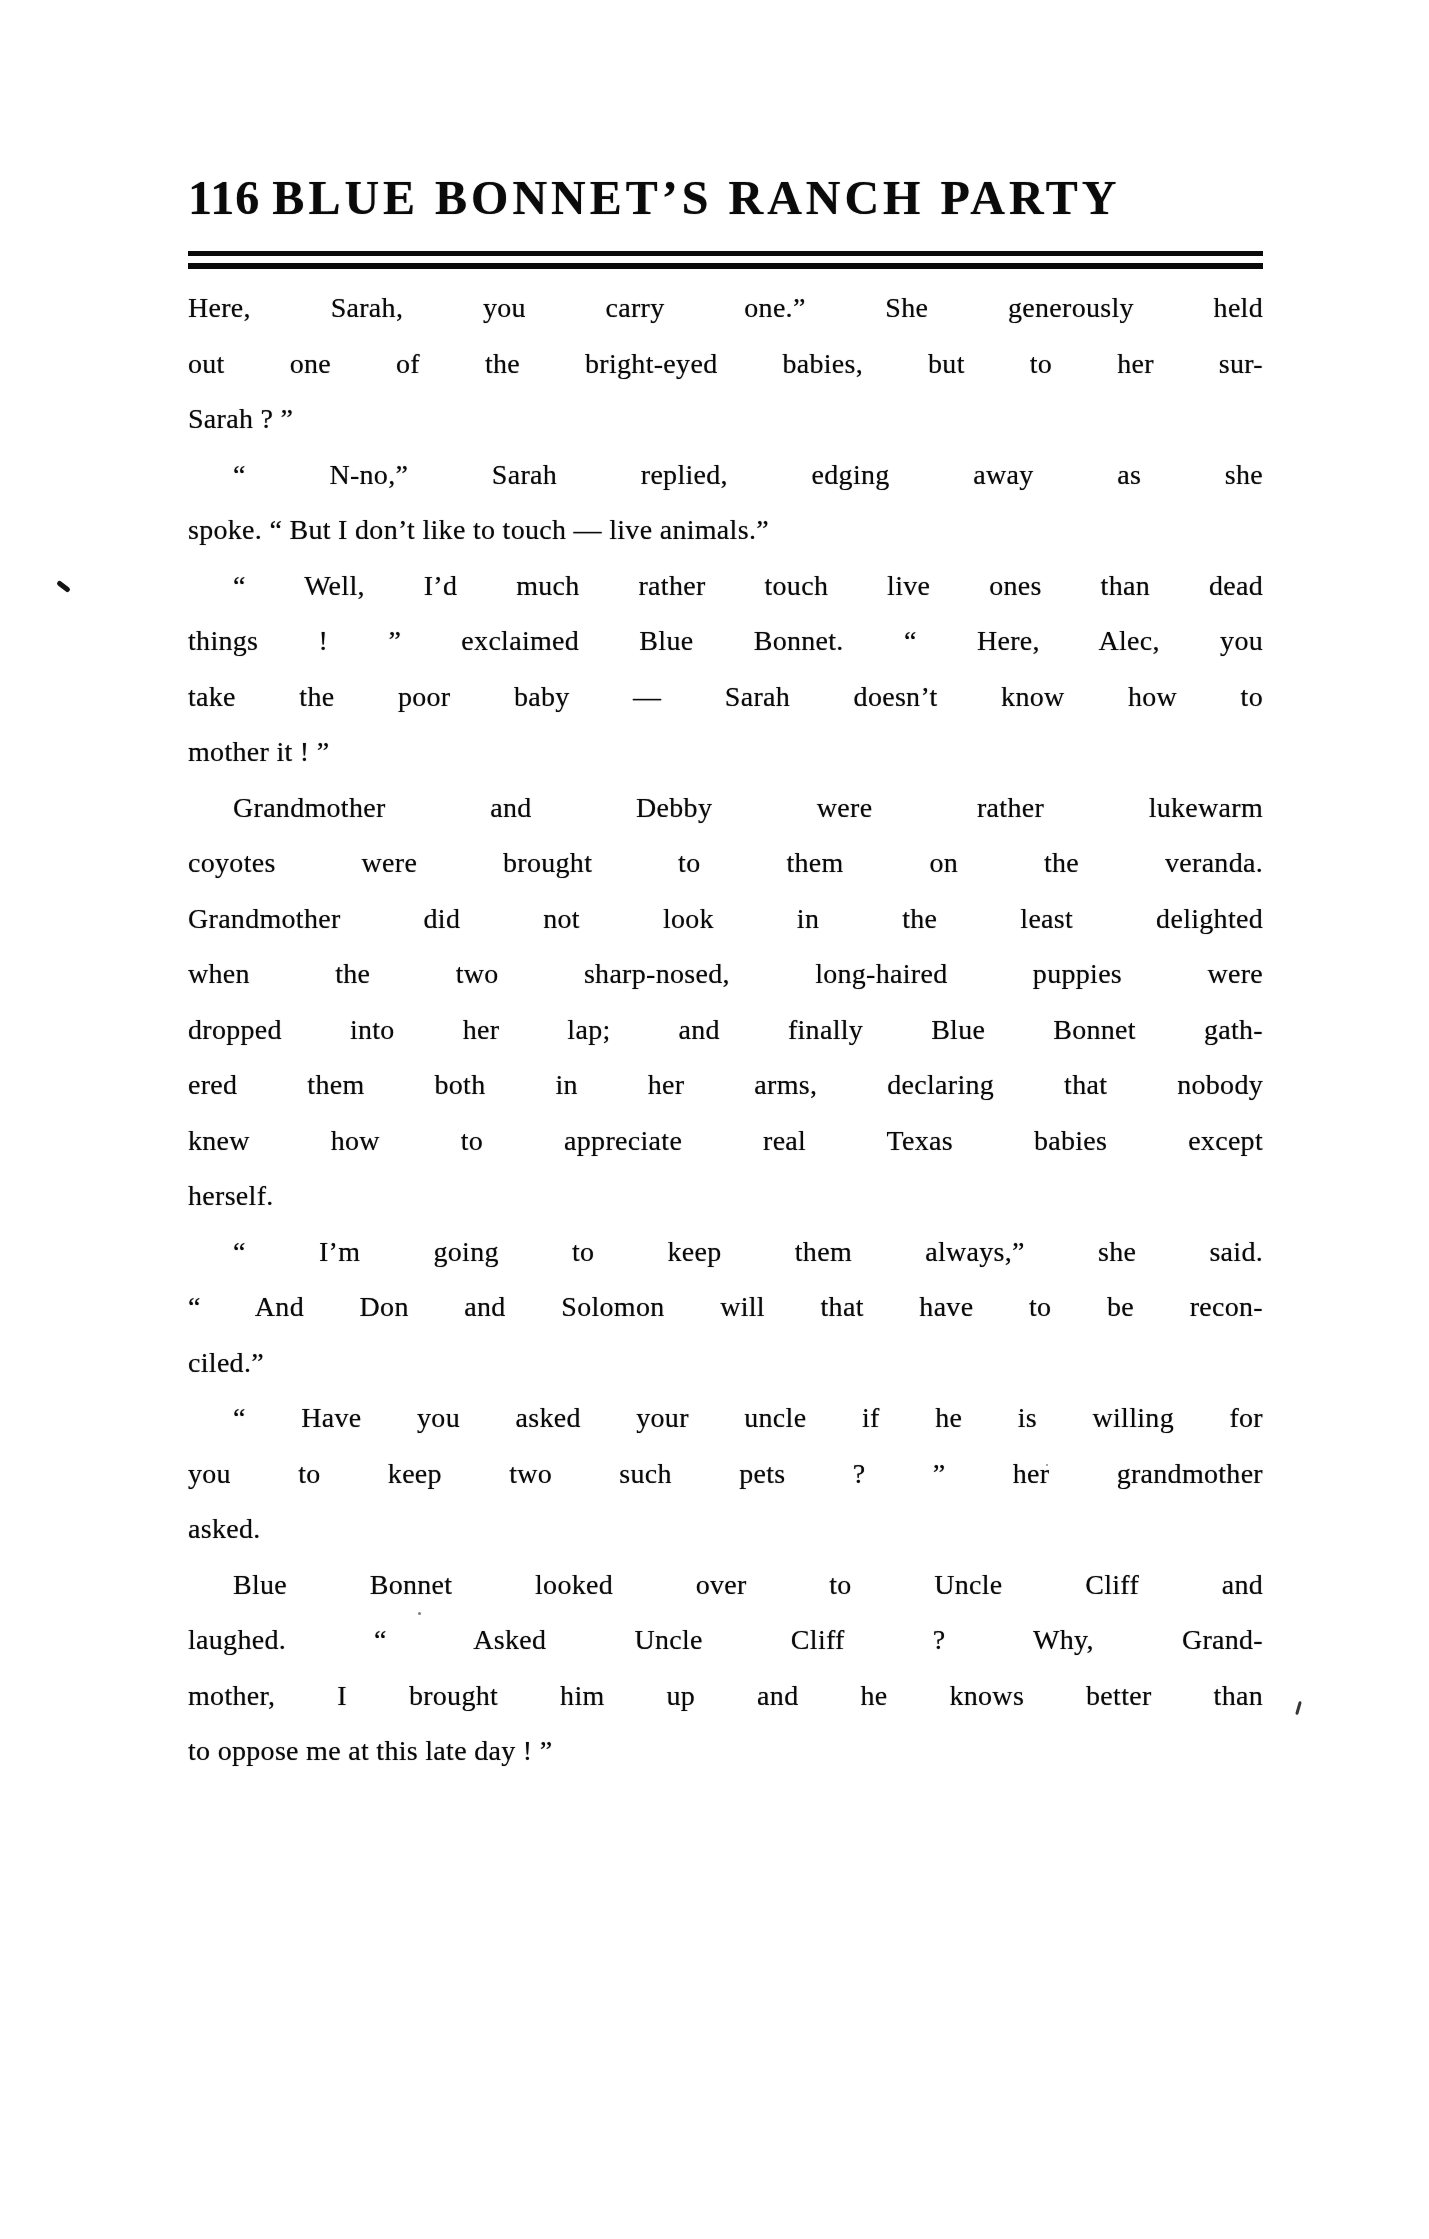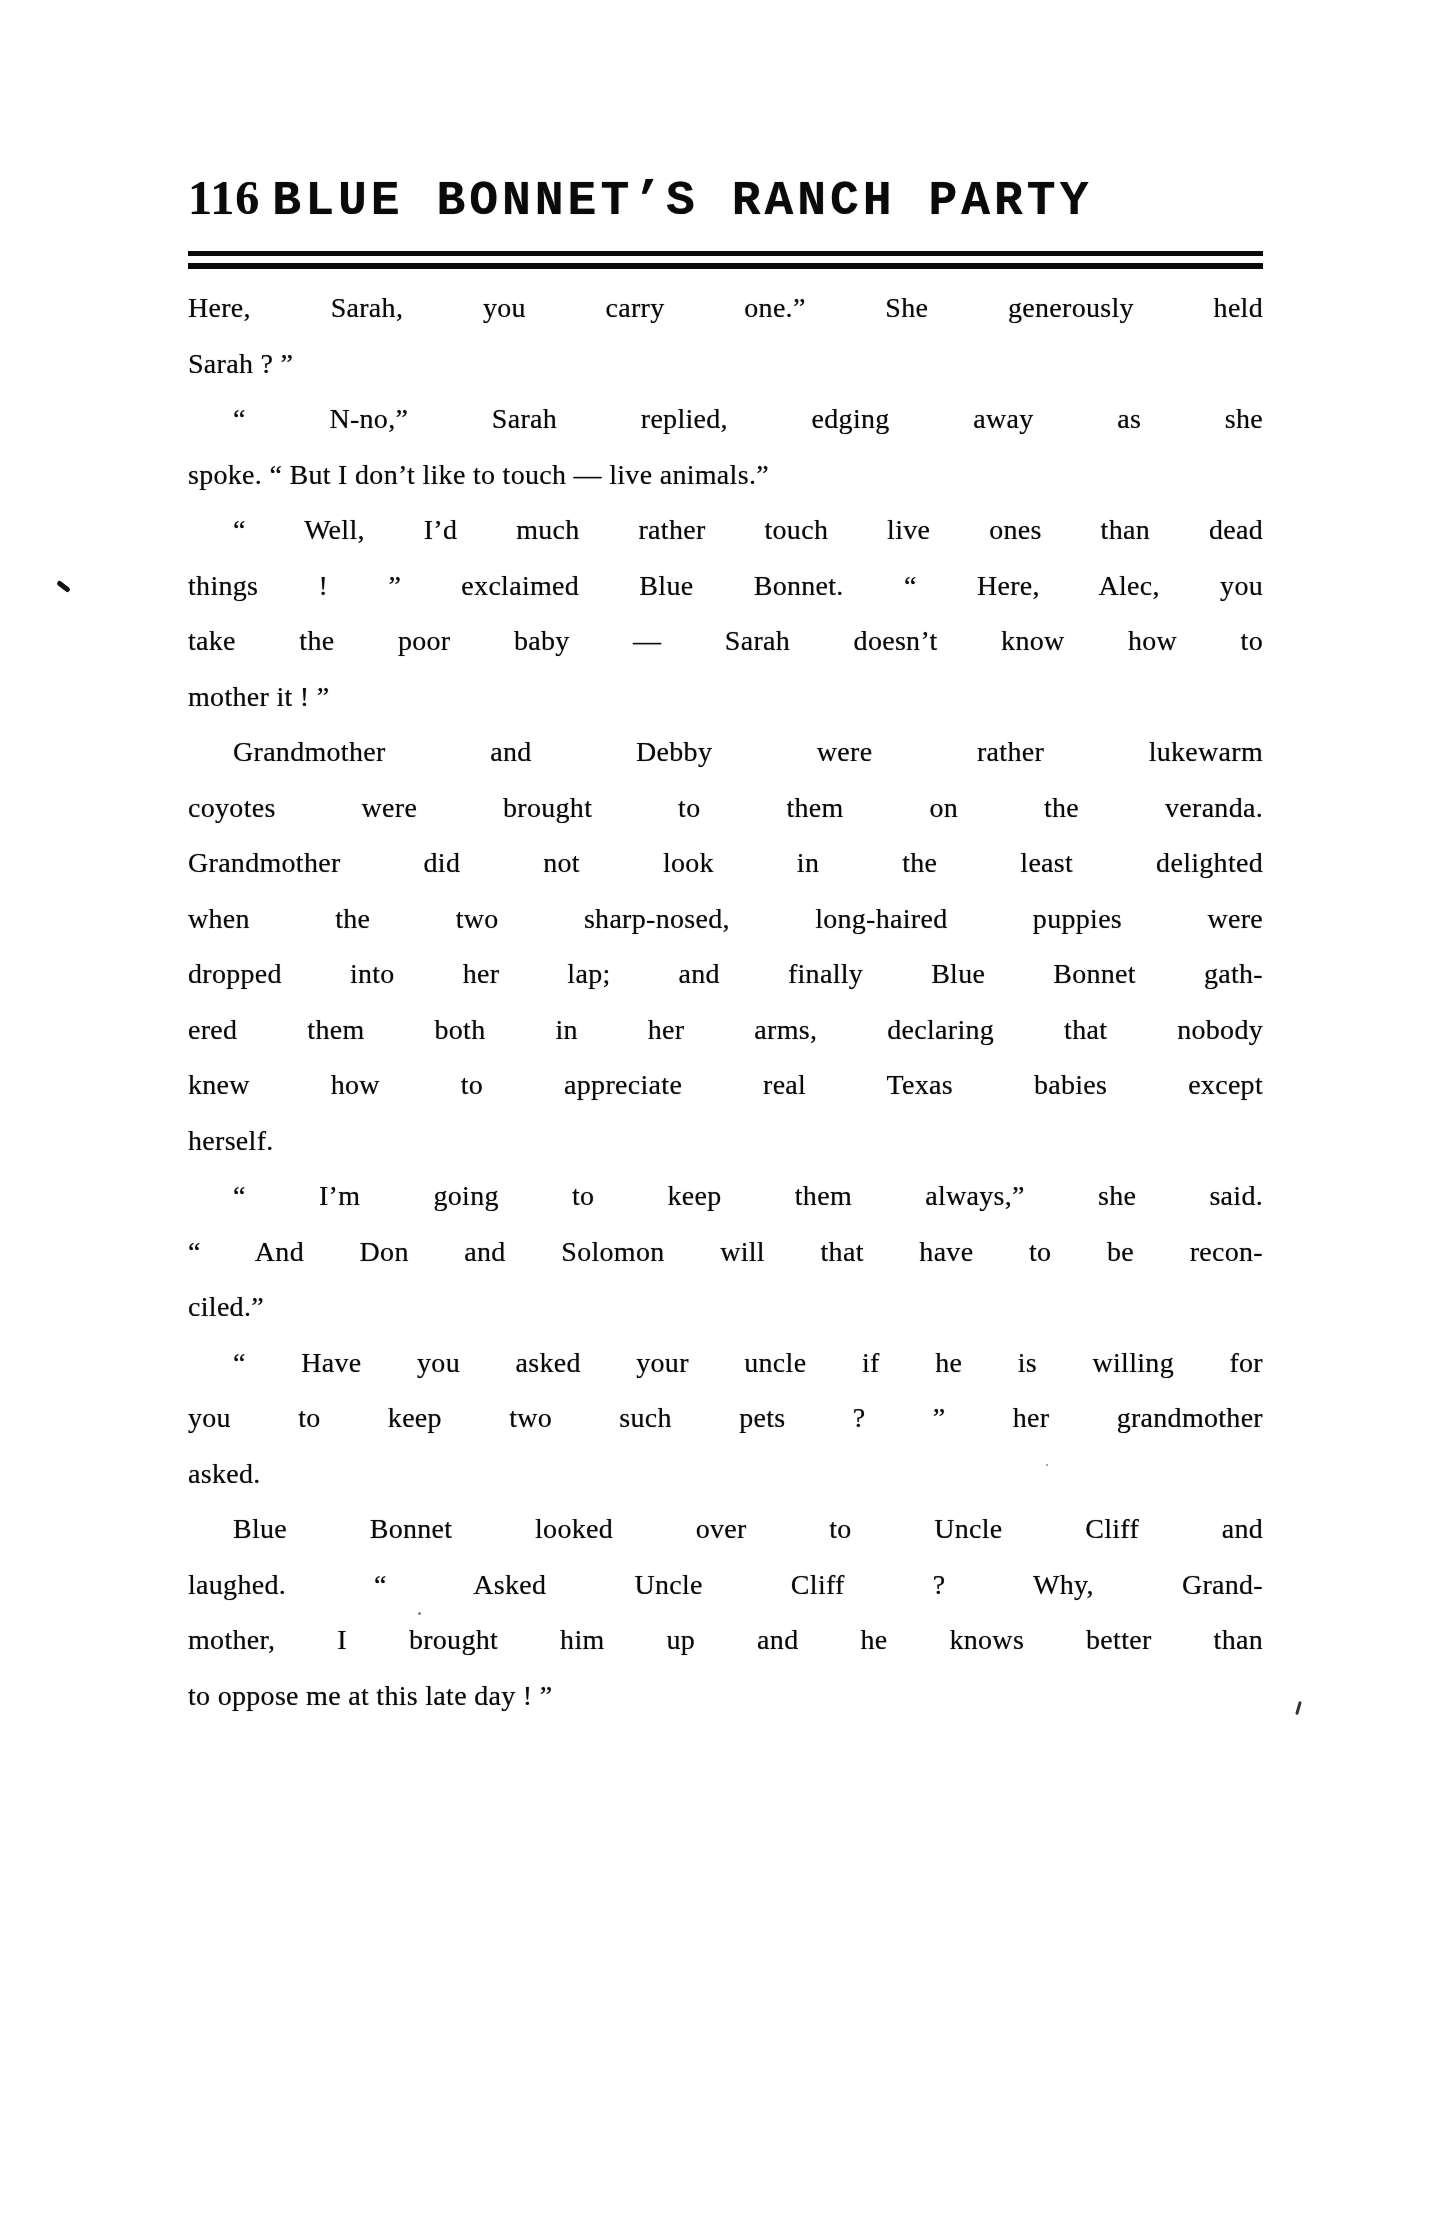--- a/index.html
+++ b/index.html
@@ -26,21 +26,21 @@
     line-height: 1.1;
     white-space: nowrap;
     text-align: justify;
     -moz-text-align-last: justify;
     text-align-last: justify;
     text-shadow: 0 0 1px rgba(0,0,0,0.6);
   }
   
   .header::after { content: ""; display: inline-block; width: 100%; }
   .header .pagenum { letter-spacing: 1px; margin-top: 8px; }
-  .header .title  { letter-spacing: 4px; font-family: Liberation Mono, monospace; }
+  .header .title  { letter-spacing: 4px; }
   .rule {
     position: absolute;
     left: 188px;
     top: 251px;
     width: 1075px;
     height: 7px;
     border-top: 5px solid #0a0a0a;
     border-bottom: 6px solid #0a0a0a;
   }
   .bodytext {
@@ -72,20 +72,21 @@
   .speck.s4 { left: 1046px; top: 1464px; width: 2px; height: 2px;  border-radius: 50%; opacity: .5; }
 </style>
 </head>
 <body>
 
 <div class="page">
   <div class="header"><span class="pagenum">116</span> <span class="title">BLUE BONNET’S RANCH PARTY</span></div>
   <div class="rule"></div>
   <div class="bodytext">
       <div class="line">Here, Sarah, you carry one.” She generously held</div>
+      <div class="line">out one of the bright-eyed babies, but to her sur-</div>
       <div class="line last">Sarah ? ”</div>
       <div class="line indent">“ N-no,” Sarah replied, edging away as she</div>
       <div class="line last">spoke. “ But I don’t like to touch — live animals.”</div>
       <div class="line indent">“ Well, I’d much rather touch live ones than dead</div>
       <div class="line">things ! ” exclaimed Blue Bonnet. “ Here, Alec, you</div>
       <div class="line">take the poor baby — Sarah doesn’t know how to</div>
       <div class="line last">mother it ! ”</div>
       <div class="line indent">Grandmother and Debby were rather lukewarm</div>
       <div class="line">coyotes were brought to them on the veranda.</div>
       <div class="line">Grandmother did not look in the least delighted</div>

